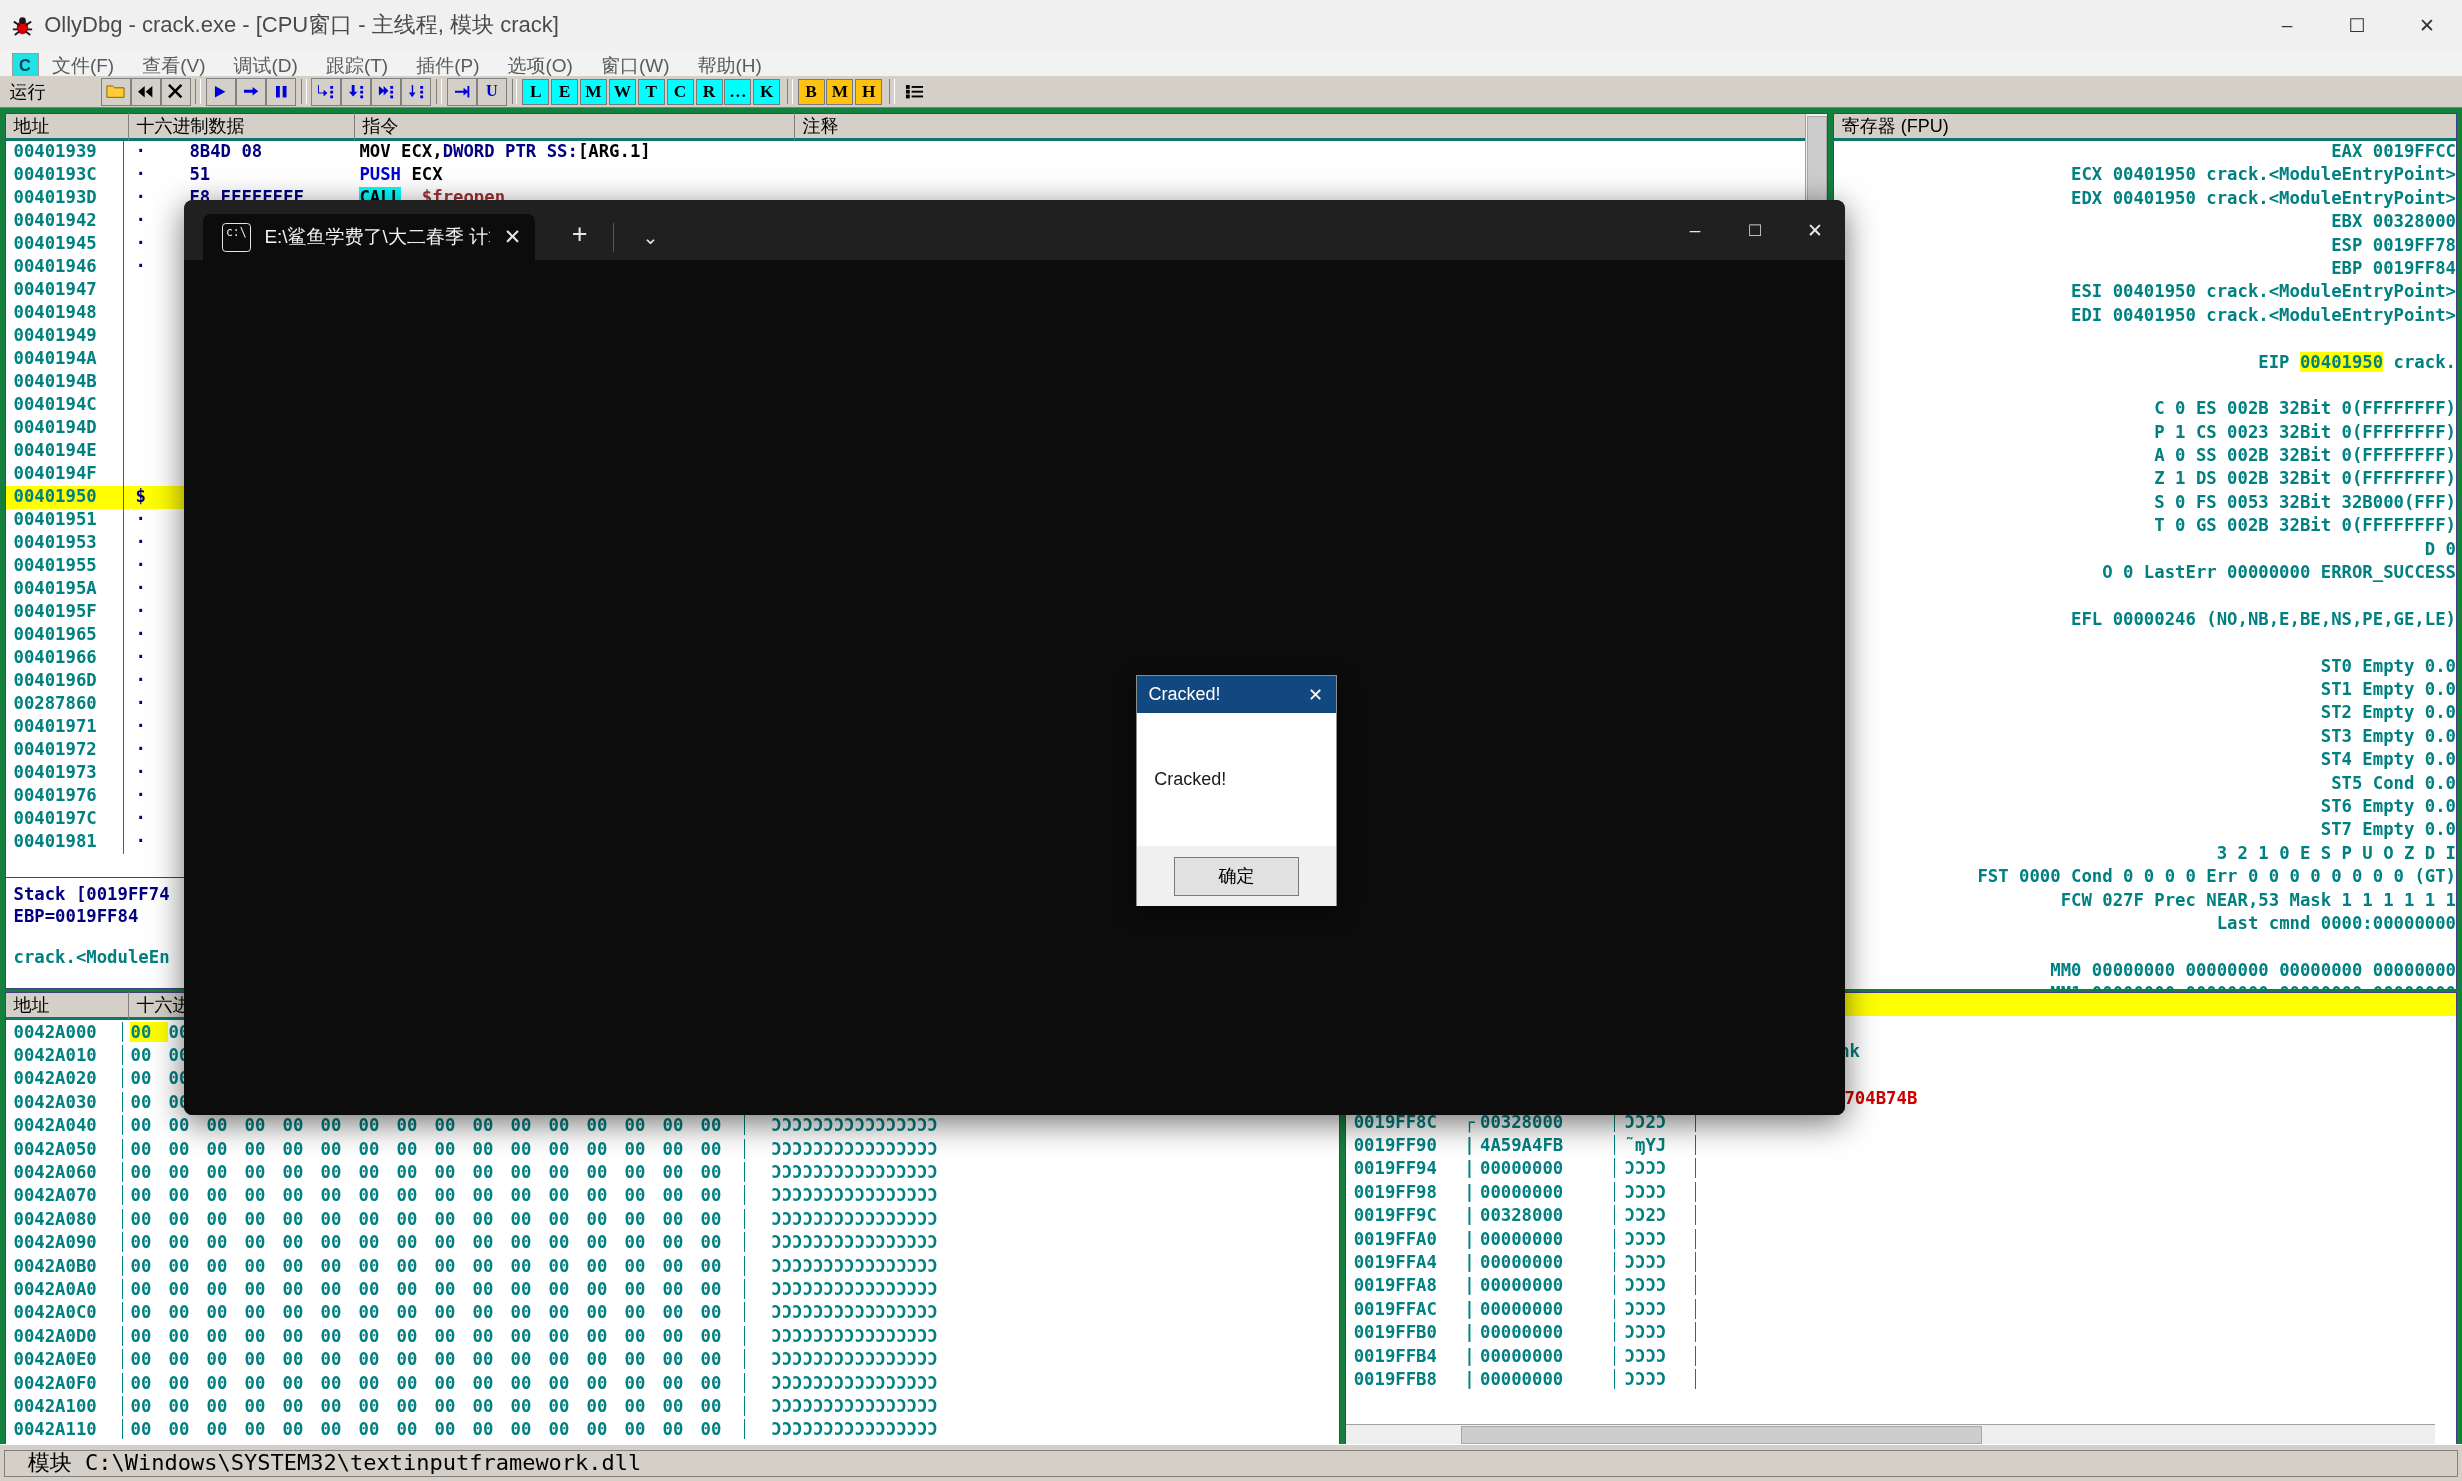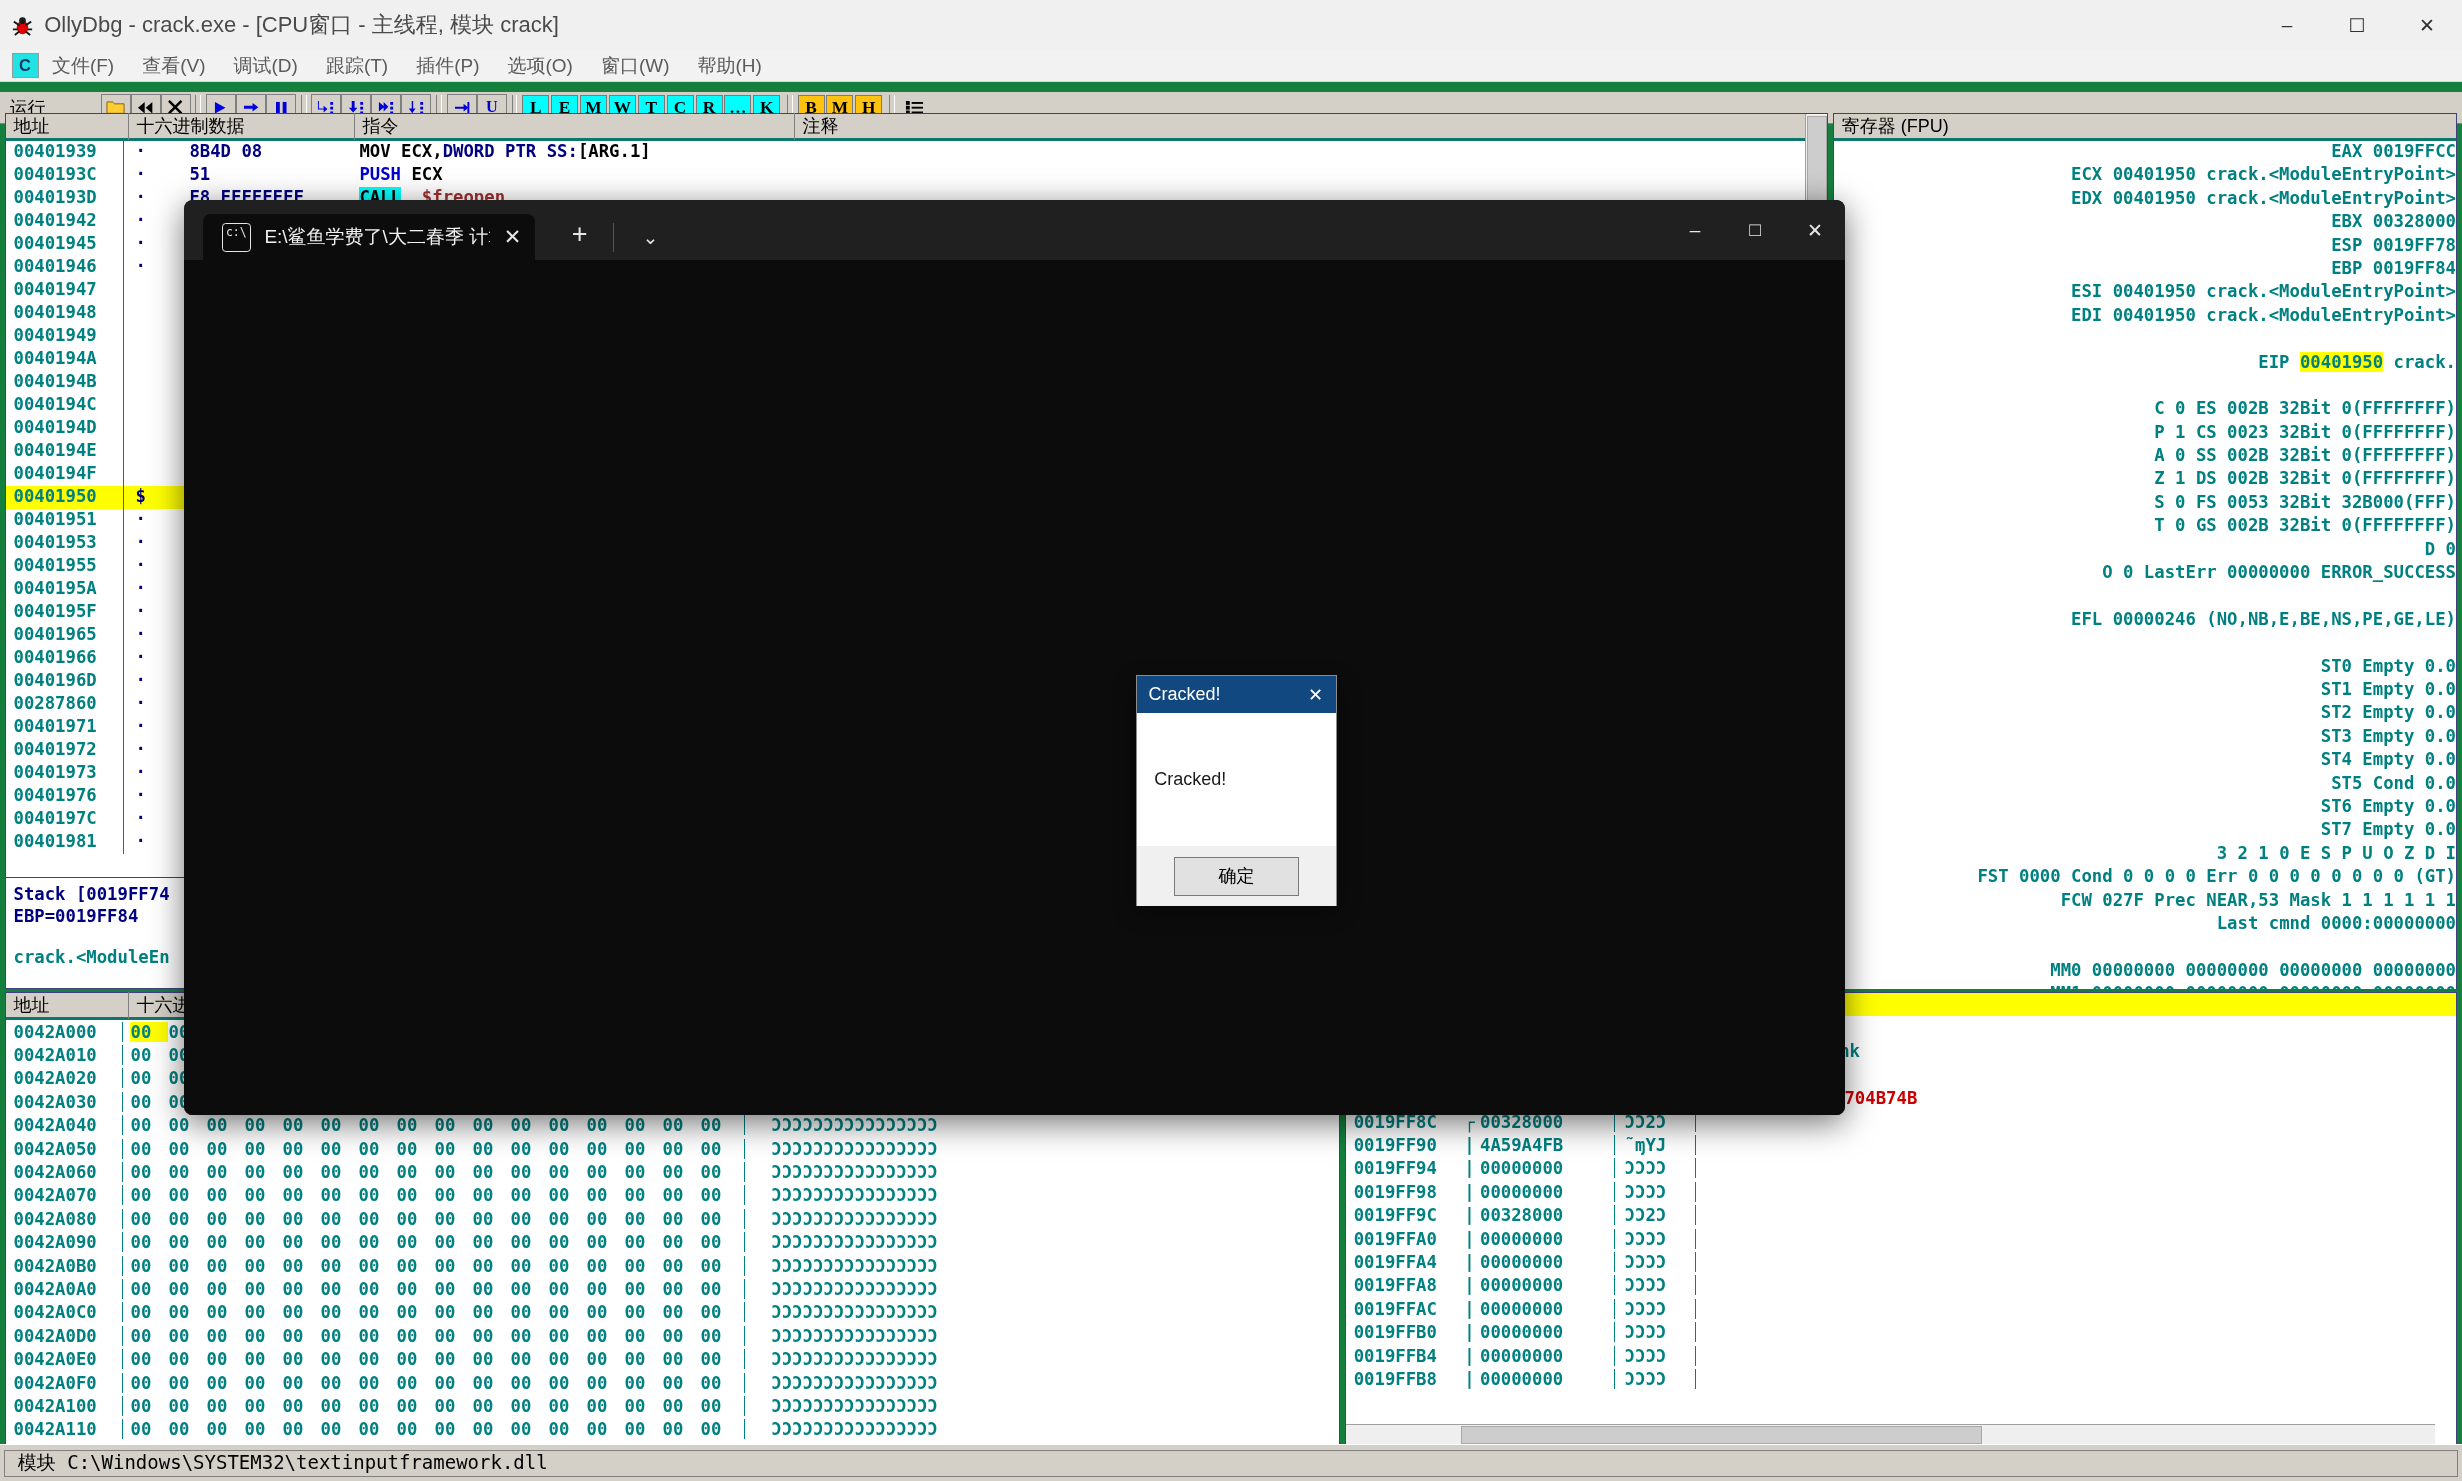--- a/index.html
+++ b/index.html
@@ -41,21 +41,21 @@
     margin-left:11.5px;margin-right:13.4px;border:1px solid #9a9a9a;
     font-family:"Liberation Sans",sans-serif;
   }
   .menu-item{
     font-size:19px;color:#5b5b5b;margin-right:28px;white-space:nowrap;
     font-family:"Liberation Sans",sans-serif;
   }
 
   
   .toolbar{
-    position:absolute;left:0;top:92px;width:2462px;height:31px;
+    position:absolute;left:0;top:76px;width:2462px;height:31px;
     background:#d4d0c8;border-bottom:1px solid #808080;
     display:flex;align-items:center;
   }
   .tb-label{font-size:18px;color:#000;margin-left:9.6px;width:91px;
     font-family:"Liberation Sans",sans-serif;}
   .tb-sep{width:3.8px;height:25px;border-left:1px solid #808080;border-right:1px solid #fff;
     margin:0 4.8px;}
   .tb-btn{
     width:28px;height:26px;display:flex;align-items:center;justify-content:center;
     border:1px solid transparent;font-size:16.3px;font-weight:bold;
@@ -135,22 +135,22 @@
   .st-note.teal{color:#008080;}
   .stline.hl{background:#ffff00;}
 
   
   .statusbar{
     position:absolute;left:0;bottom:0;width:2462px;height:36px;
     background:#d4d0c8;border-top:1px solid #fff;display:flex;align-items:center;
   }
   .status-box{
     margin:2.9px 3.8px;height:27px;flex:1;border:1px solid #808080;
-    background:#d4d0c8;display:flex;align-items:center;padding-left:13px;
-    font-family:"DejaVu Sans Mono","Liberation Mono",monospace;font-size:19px;color:#000;
+    background:#d4d0c8;display:flex;align-items:center;padding-left:23px;
+    font-family:"DejaVu Sans Mono","Liberation Mono",monospace;font-size:22px;color:#000;
     box-sizing:border-box;
   }
 
   
   #terminal{
     position:absolute;left:184px;top:200px;width:1661px;height:915px;
     background:#0c0c0c;border-radius:8.6px;overflow:hidden;
     box-shadow:0 7.7px 33px rgba(0,0,0,.55);
   }
   .term-tabbar{height:60px;background:#202020;display:flex;align-items:flex-end;position:relative;}

